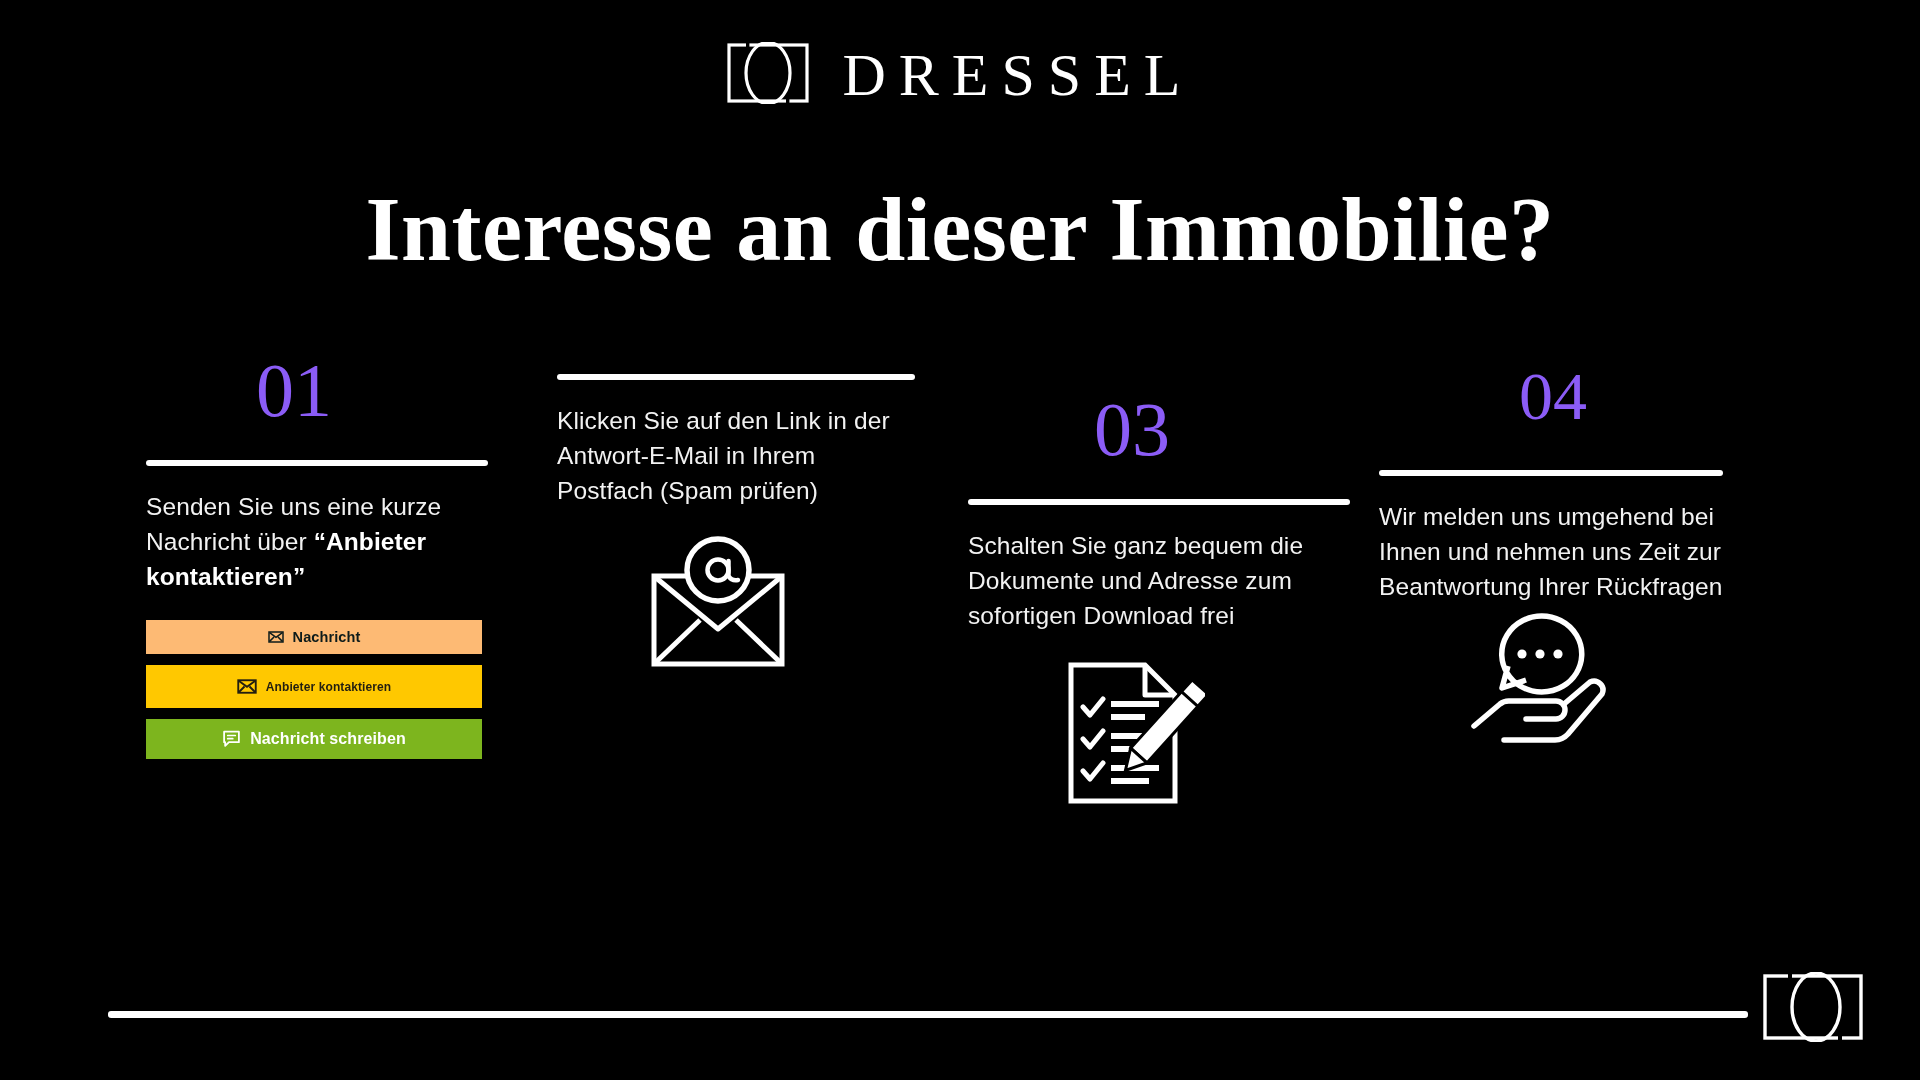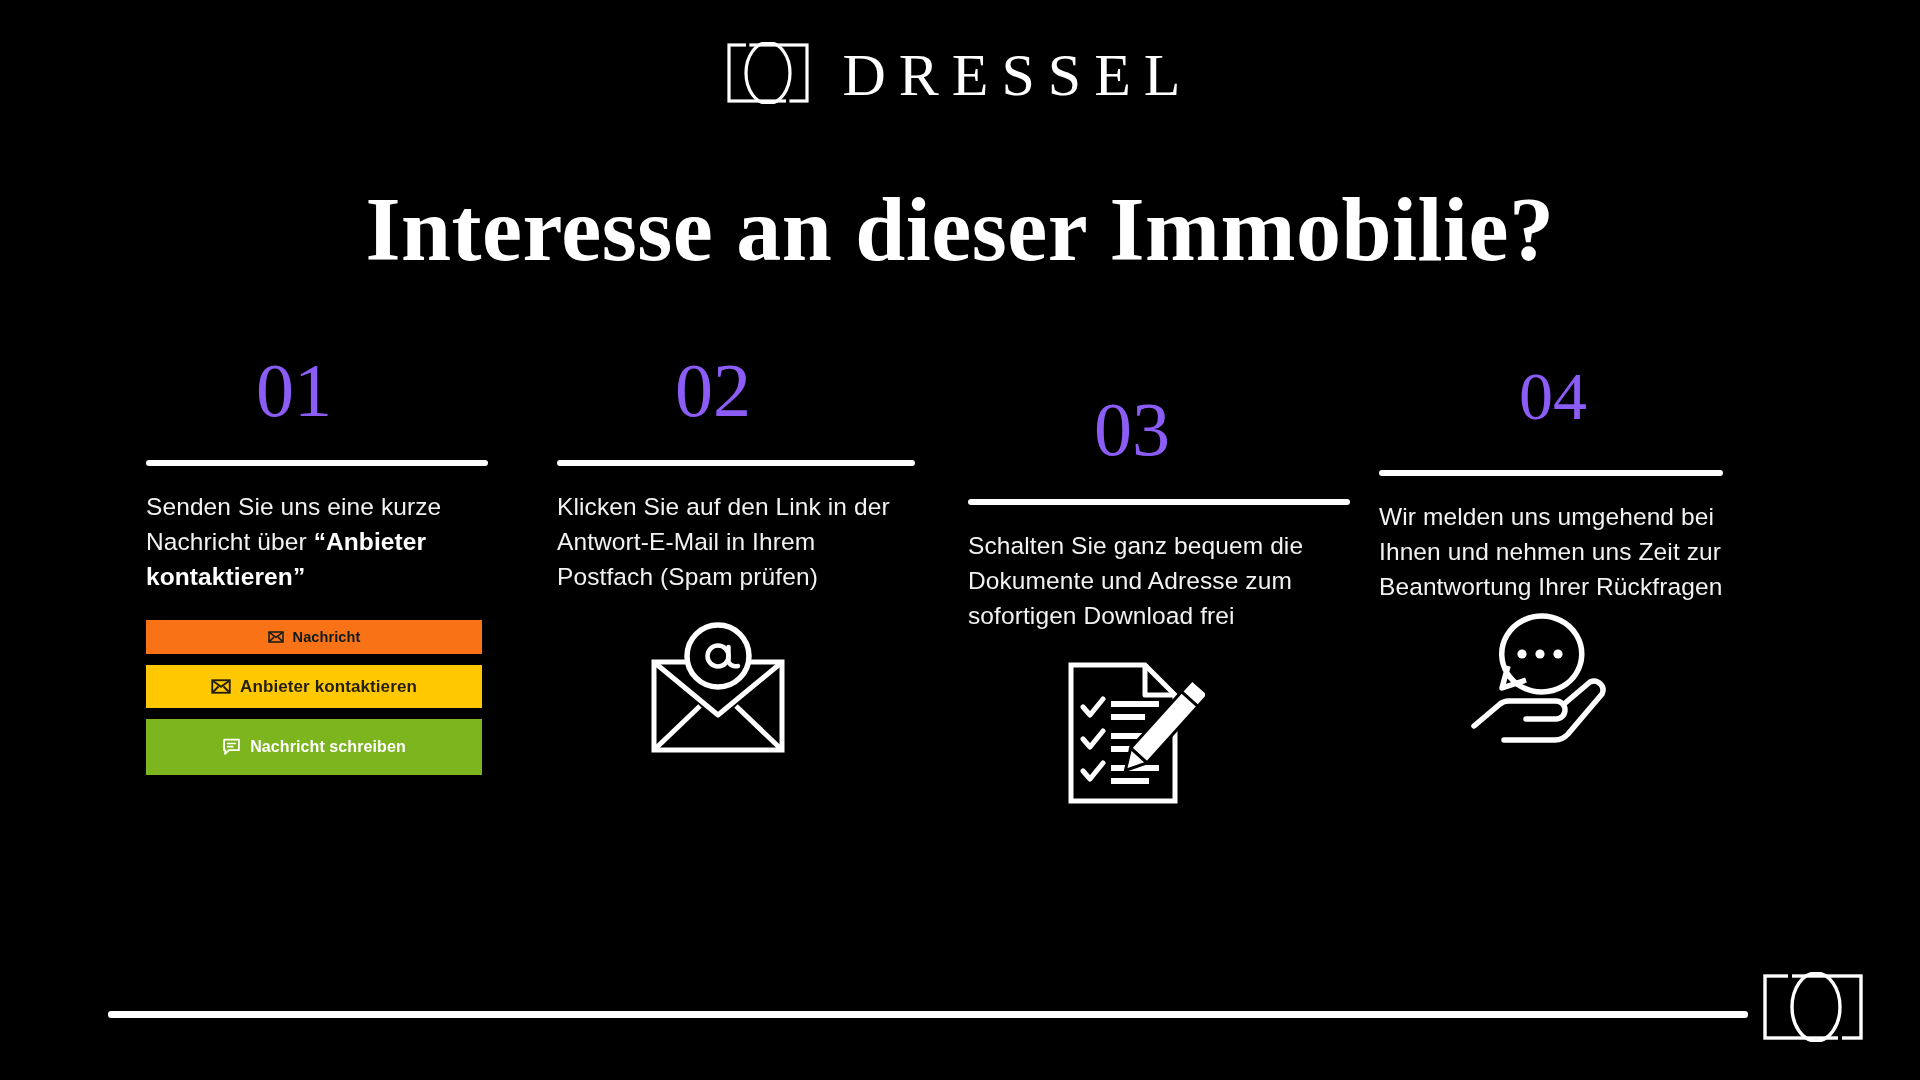--- a/index.html
+++ b/index.html
@@ -144,22 +144,22 @@
     font-size: 15px;
     font-weight: 700;
     letter-spacing: 0.1px;
     border: none;
     cursor: pointer;
     font-family: "Liberation Sans", sans-serif;
     padding: 0;
     box-sizing: border-box;
   }
   .cta-btn.b1 { height: 34px; font-size: 14.5px; }
-  .cta-btn.b2 { height: 43px; font-size: 17px; }
-  .cta-btn.b3 { height: 56px; font-size: 16px; }
+  .cta-btn.b2 { height: 43px; font-size: 12px; }
+  .cta-btn.b3 { height: 40px; font-size: 16px; }
   .cta-btn .gl { display: inline-flex; align-items: center; }
 
   
   .footer-rule {
     position: absolute;
     left: 108px;
     top: 1011px;
     width: 1640px;
     height: 7px;
     background: #ffffff;
@@ -191,21 +191,21 @@
 
 <div class="steps">
 
   <div class="step">
     <div class="step-number">01</div>
     <div class="step-rule"></div>
     <div class="step-text"><span>Senden Sie uns eine kurze Nachricht über </span><b>“Anbieter kontaktieren”</b></div>
     <div class="step-media">
       <div class="btn-stack">
 
-        <button class="cta-btn b1" style="background:#f97316;color:#0d1b1a;">
+        <button class="cta-btn b1" style="background:#fdba74;color:#0d1b1a;">
           <span class="gl">
             <svg width="16" height="12" viewBox="0 0 16 12" aria-hidden="true">
               <rect x="1" y="1" width="14" height="10" fill="none" stroke="#0d1b1a" stroke-width="1.5"></rect>
               <path d="M1.6 1.6 L8 6.3 L14.4 1.6 M1.6 10.4 L6 6 M14.4 10.4 L10 6" fill="none" stroke="#0d1b1a" stroke-width="1.5"></path>
             </svg>
           </span>
           <span>Nachricht</span>
         </button>
 
         <button class="cta-btn b2" style="background:#FFC800;color:#231f10;">
@@ -226,21 +226,20 @@
             </svg>
           </span>
           <span>Nachricht schreiben</span>
         </button>
 
       </div>
     </div>
   </div>
 
   <div class="step">
-    <div class="step-number">02</div>
     <div class="step-rule"></div>
     <div class="step-text">Klicken Sie auf den Link in der Antwort-E-Mail in Ihrem Postfach (Spam prüfen)</div>
     <div class="step-media">
       <span>
         <svg width="156" height="140" viewBox="0 0 156 140" aria-hidden="true">
           <path d="M14 42 H142 V130 H14 Z" fill="none" stroke="#ffffff" stroke-width="5"></path>
           <path d="M15 43 L78 95 L141 43" fill="none" stroke="#ffffff" stroke-width="5" stroke-linejoin="round"></path>
           <path d="M15 129 L60 86 M141 129 L96 86" fill="none" stroke="#ffffff" stroke-width="5"></path>
           <circle cx="78" cy="36" r="31" fill="#000000" stroke="#ffffff" stroke-width="5.5"></circle>
           <circle cx="78" cy="36" r="10.5" fill="none" stroke="#ffffff" stroke-width="4.5"></circle>

